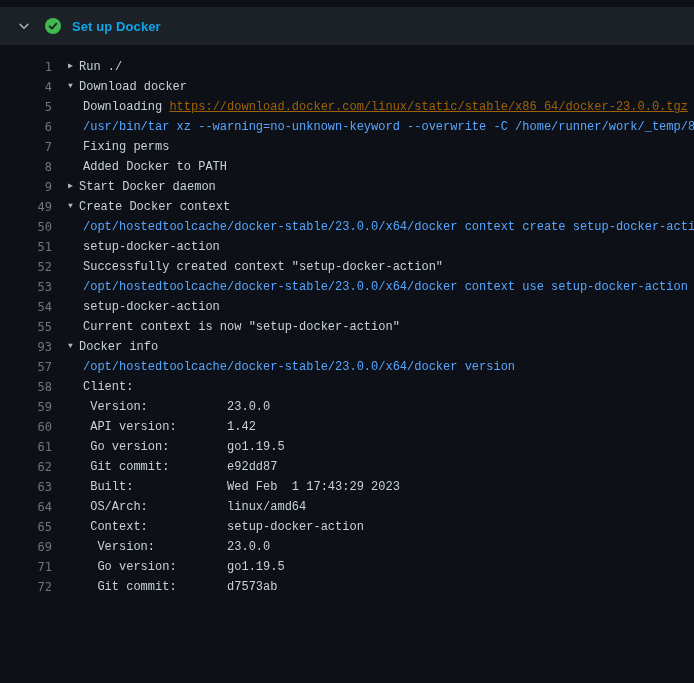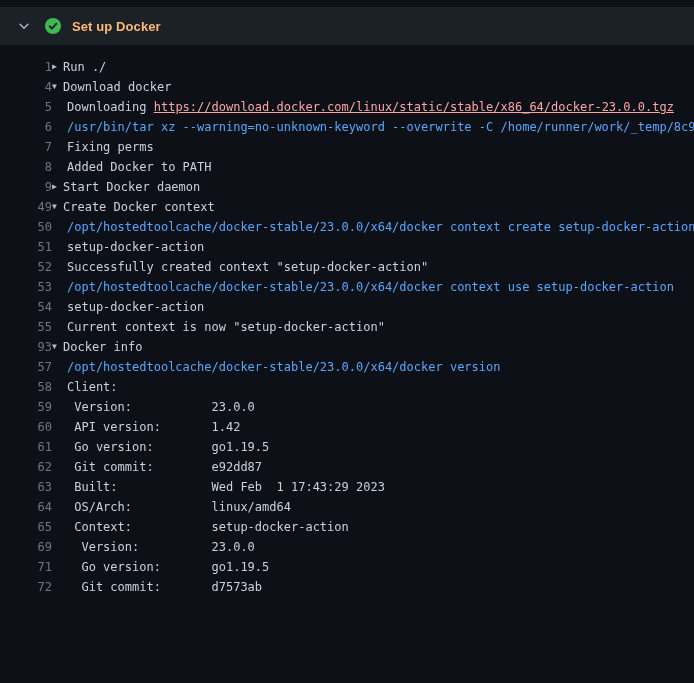--- a/index.html
+++ b/index.html
@@ -34,21 +34,21 @@
     width: 16px; height: 16px;
     margin-left: 13px;
     flex-shrink: 0;
     display: inline-flex;
   }
   .check-circle-bg { fill: var(--success-green, #3fb950); }
   .check-mark { stroke: #1c2128; stroke-width: 1.8; fill: none;
                 stroke-linecap: round; stroke-linejoin: round; }
   .step-title {
     margin-left: 11px;
-    color: #fdba74;
+    color: #0ea5e9;
     font-size: 13px;
     font-weight: 600;
     letter-spacing: .1px;
   }
 
   
   .log-area {
     padding-top: 12px;
     font-family: "DejaVu Sans Mono", "Liberation Mono", monospace;
     font-size: 12px;
@@ -63,39 +63,41 @@
   }
   .num {
     width: 52px;
     flex-shrink: 0;
     text-align: right;
     color: #6e7681;
     cursor: pointer;
     user-select: none;
   }
   .content {
+    margin-left: 16px;
     white-space: pre;
     overflow: hidden;
     flex: 1;
+    font-family: Liberation Mono, monospace;
   }
   .content.plain, .content.link-line { padding-left: 15px; }
   .content.command { padding-left: 15px; color: var(--cmd-blue, #58a6ff); }
   .content.group { cursor: pointer; }
   .arrow {
     display: inline-block;
     font-size: 8px;
     width: 11px;
     color: #adbac7;
     vertical-align: middle;
     transform: translateY(-1px);
   }
   .link {
     text-decoration: underline;
     cursor: pointer;
-    color: #fca5a5;
+    color: #a16207;
   }
 </style>
 </head>
 <body>
 
 <div class="viewport">
 
   <div class="step-header">
     <span class="chev">
       <svg width="14" height="14" viewBox="0 0 16 16">

